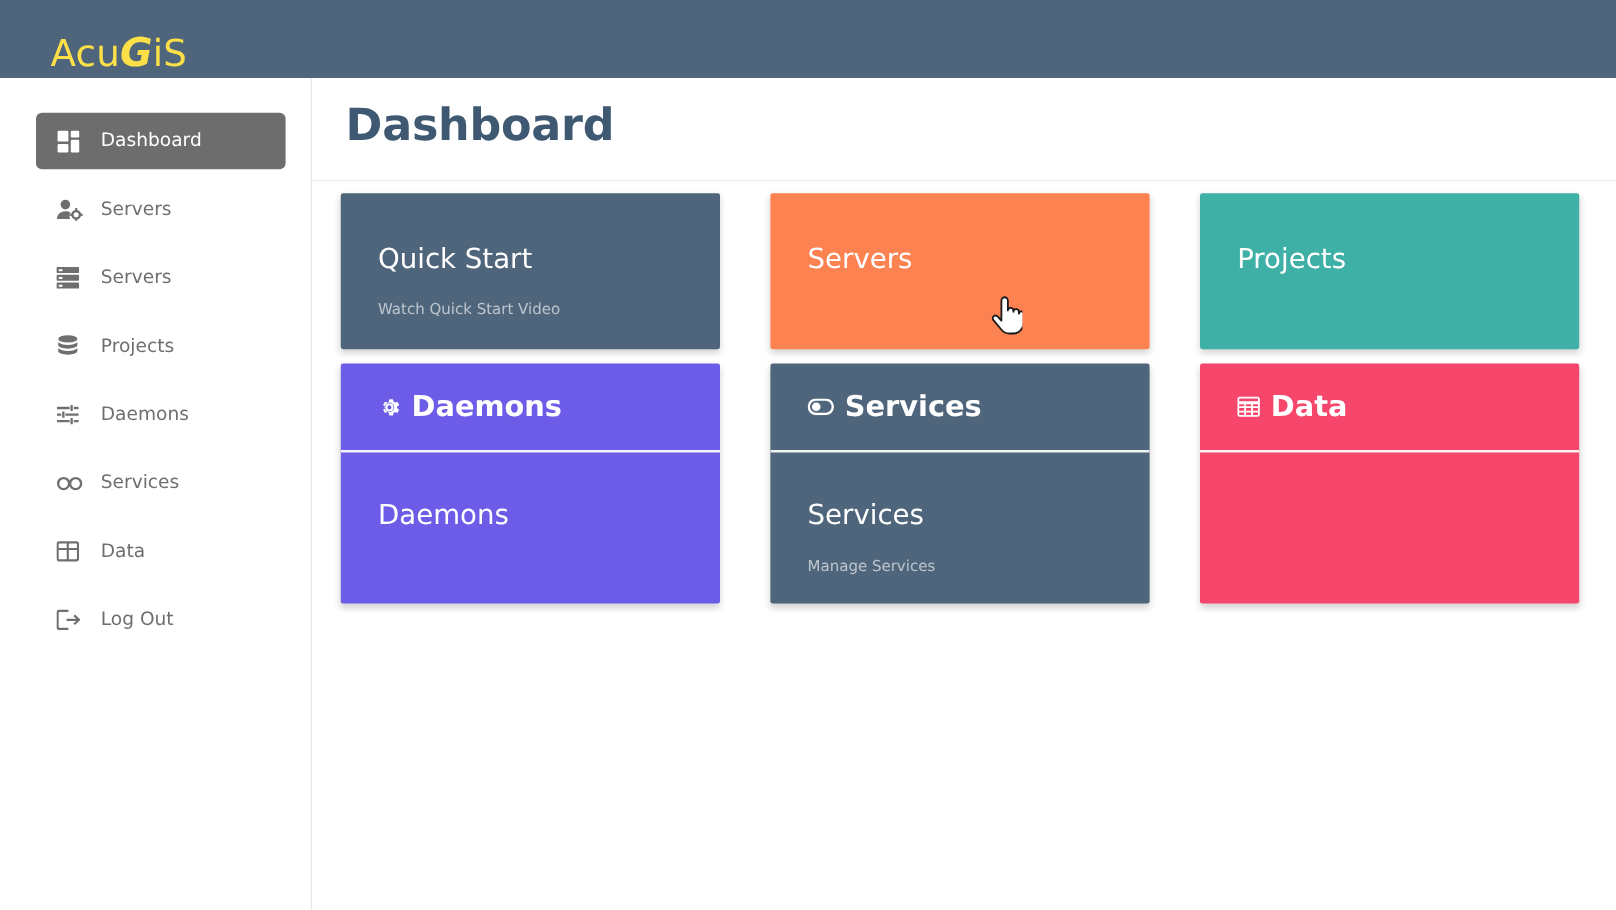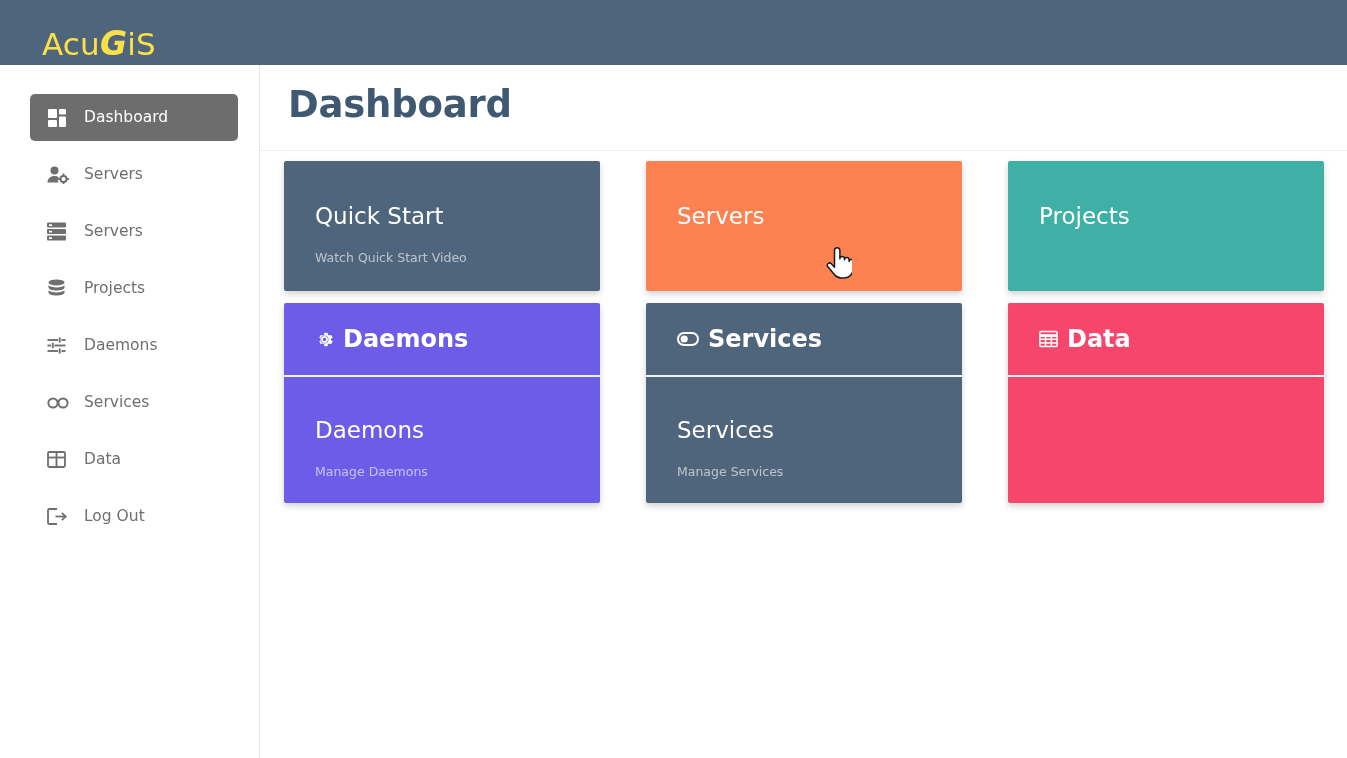--- a/index.html
+++ b/index.html
@@ -77,21 +77,21 @@
     position: absolute; left: 0; top: 85px;
     width: 1087px; height: 1px;
     background: #eeeeee;
   }
 
   
   .grid {
     position: absolute; left: 24px; top: 96px;
     width: 1040px;
   }
-  .row { display: flex; gap: 42px; margin-bottom: 12px; justify-content: space-between; }
+  .row { display: flex; gap: 42px; margin-bottom: 12px; }
   .card {
     width: 316px;
     border-radius: 2px;
     box-shadow: 0 3px 6px rgba(0,0,0,0.18);
     color: #ffffff;
     overflow: hidden;
     cursor: pointer;
     position: relative;
   }
   .card.simple { height: 130px; }
@@ -289,21 +289,20 @@
           <span class="hico">
             <svg width="19" height="19" viewBox="0 0 20 20" fill="#ffffff">
               <path d="M10 6.4a3.6 3.6 0 100 7.2 3.6 3.6 0 000-7.2zm0 5.4a1.8 1.8 0 110-3.6 1.8 1.8 0 010 3.6z"></path>
               <path d="M18.2 11.6l-1.5-.9c.1-.5.1-1 0-1.5l1.5-.9a.6.6 0 00.25-.75l-1.2-2.1a.6.6 0 00-.75-.25l-1.6.6a6.3 6.3 0 00-1.3-.75l-.25-1.7a.6.6 0 00-.6-.5h-2.4a.6.6 0 00-.6.5l-.25 1.7c-.47.2-.9.45-1.3.75l-1.6-.6a.6.6 0 00-.75.25l-1.2 2.1a.6.6 0 00.25.75l1.5.9c-.1.5-.1 1 0 1.5l-1.5.9a.6.6 0 00-.25.75l1.2 2.1a.6.6 0 00.75.25l1.6-.6c.4.3.83.55 1.3.75l.25 1.7a.6.6 0 00.6.5h2.4a.6.6 0 00.6-.5l.25-1.7c.47-.2.9-.45 1.3-.75l1.6.6a.6.6 0 00.75-.25l1.2-2.1a.6.6 0 00-.25-.75zM10 14.2A4.2 4.2 0 1114.2 10 4.2 4.2 0 0110 14.2z"></path>
             </svg>
           </span>
           <span>Daemons</span>
         </div>
         <div class="card-body">
           <div class="card-title">Daemons</div>
-          <div class="card-sub">Manage Daemons</div>
         </div>
       </div>
 
       <div class="card headed" id="card-services" style="background: rgb(78, 101, 123);">
         <div class="card-head">
           <span class="hico">
             <svg width="22" height="14" viewBox="0 0 22 14">
               <rect x="1" y="1" width="20" height="12" rx="6" fill="none" stroke="#ffffff" stroke-width="2"></rect>
               <circle cx="7.2" cy="7" r="3.6" fill="#ffffff"></circle>
             </svg>

